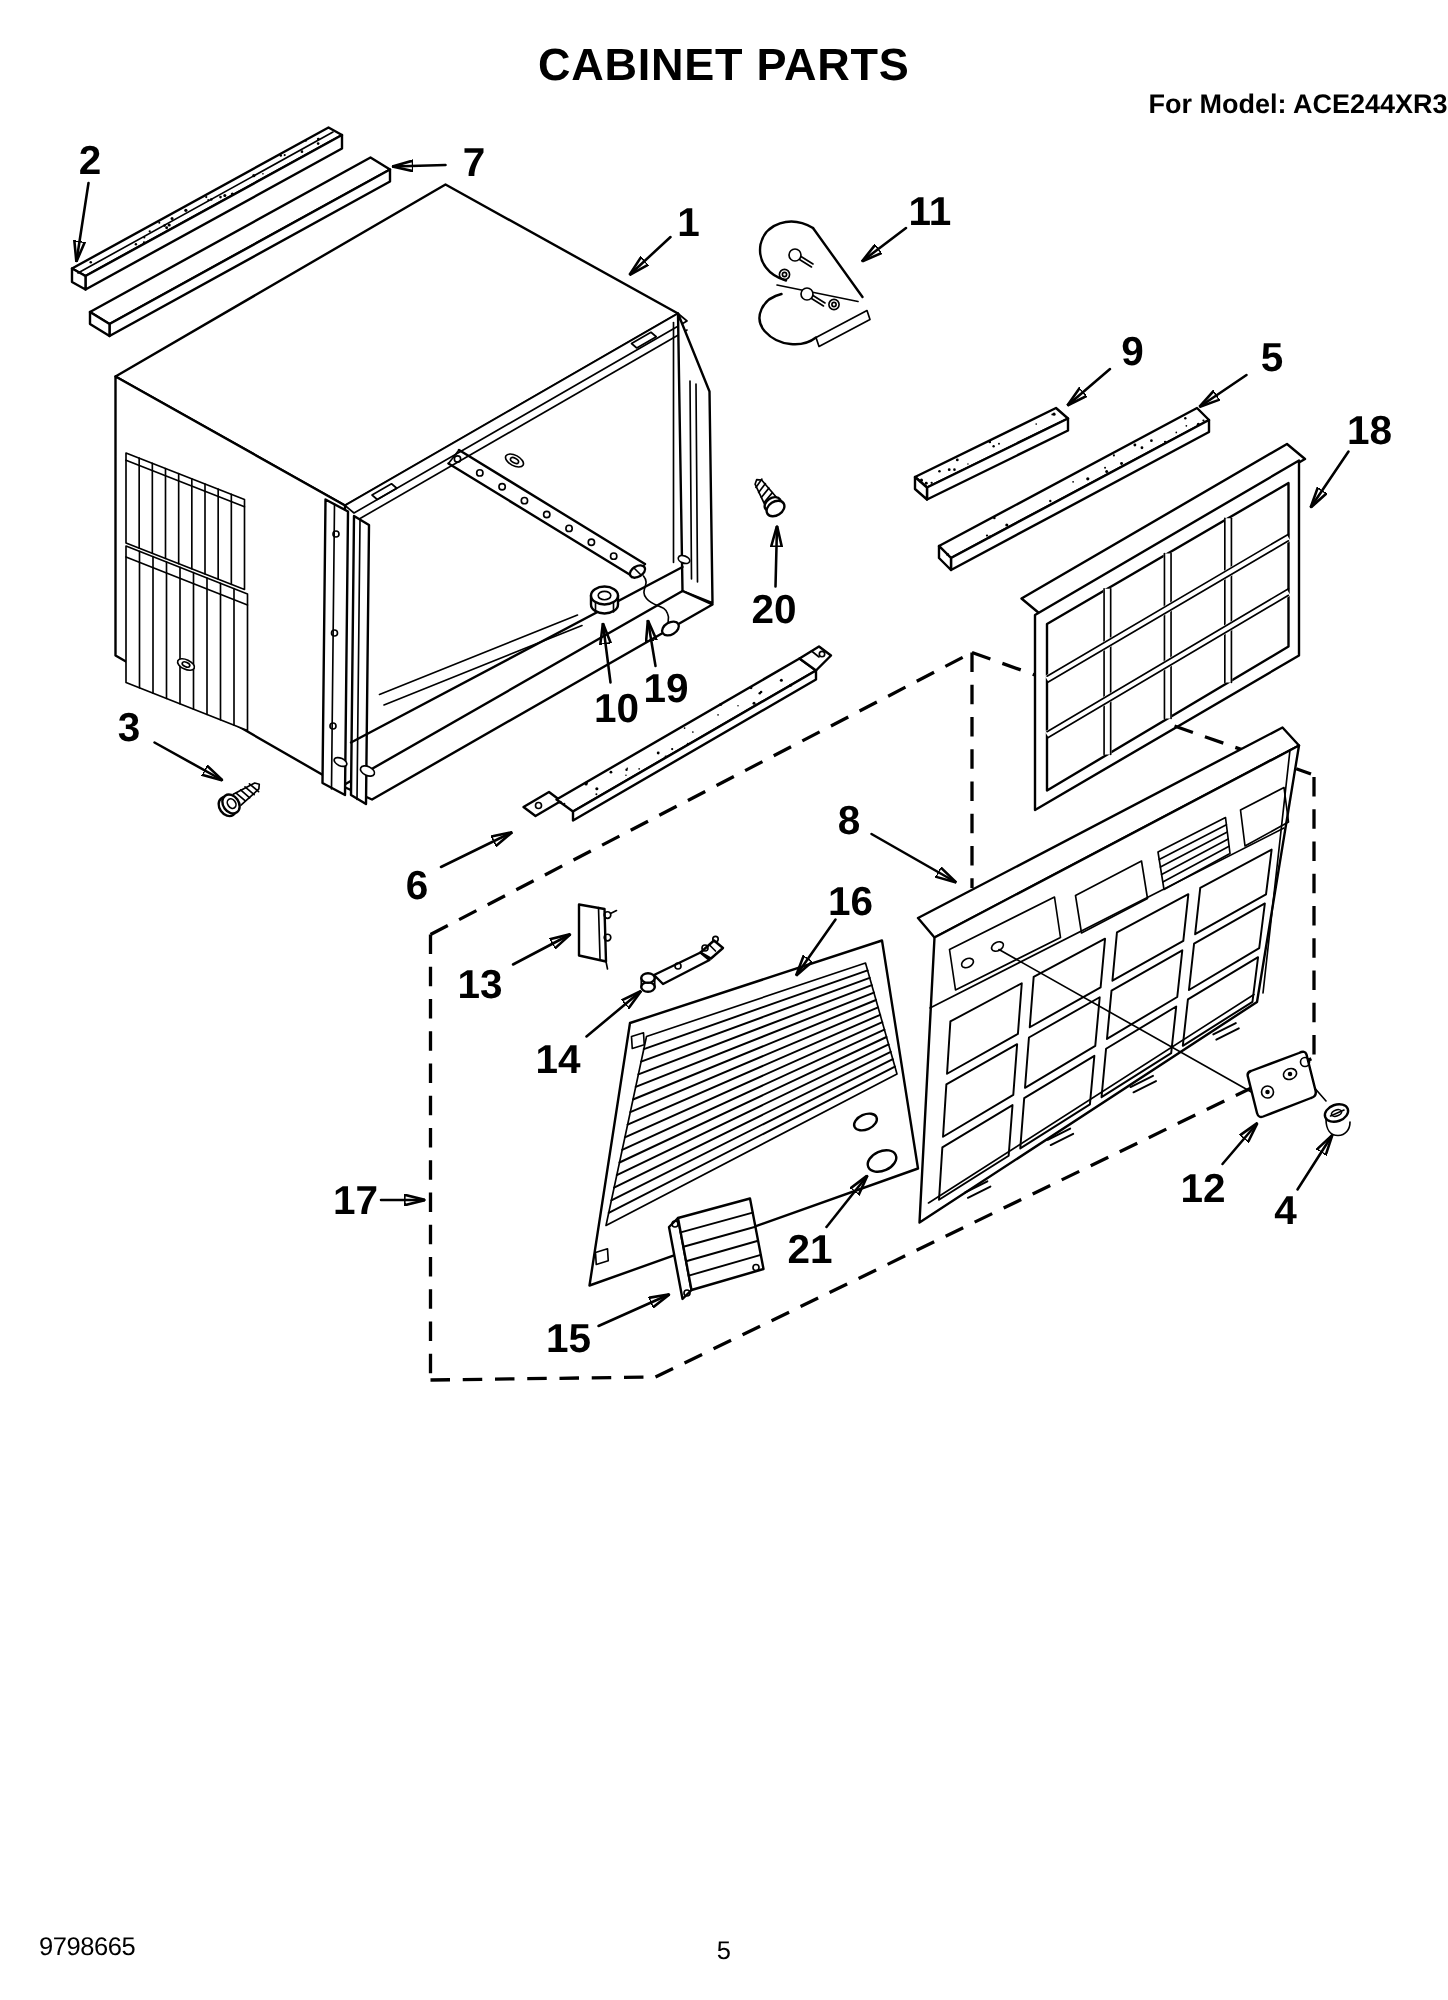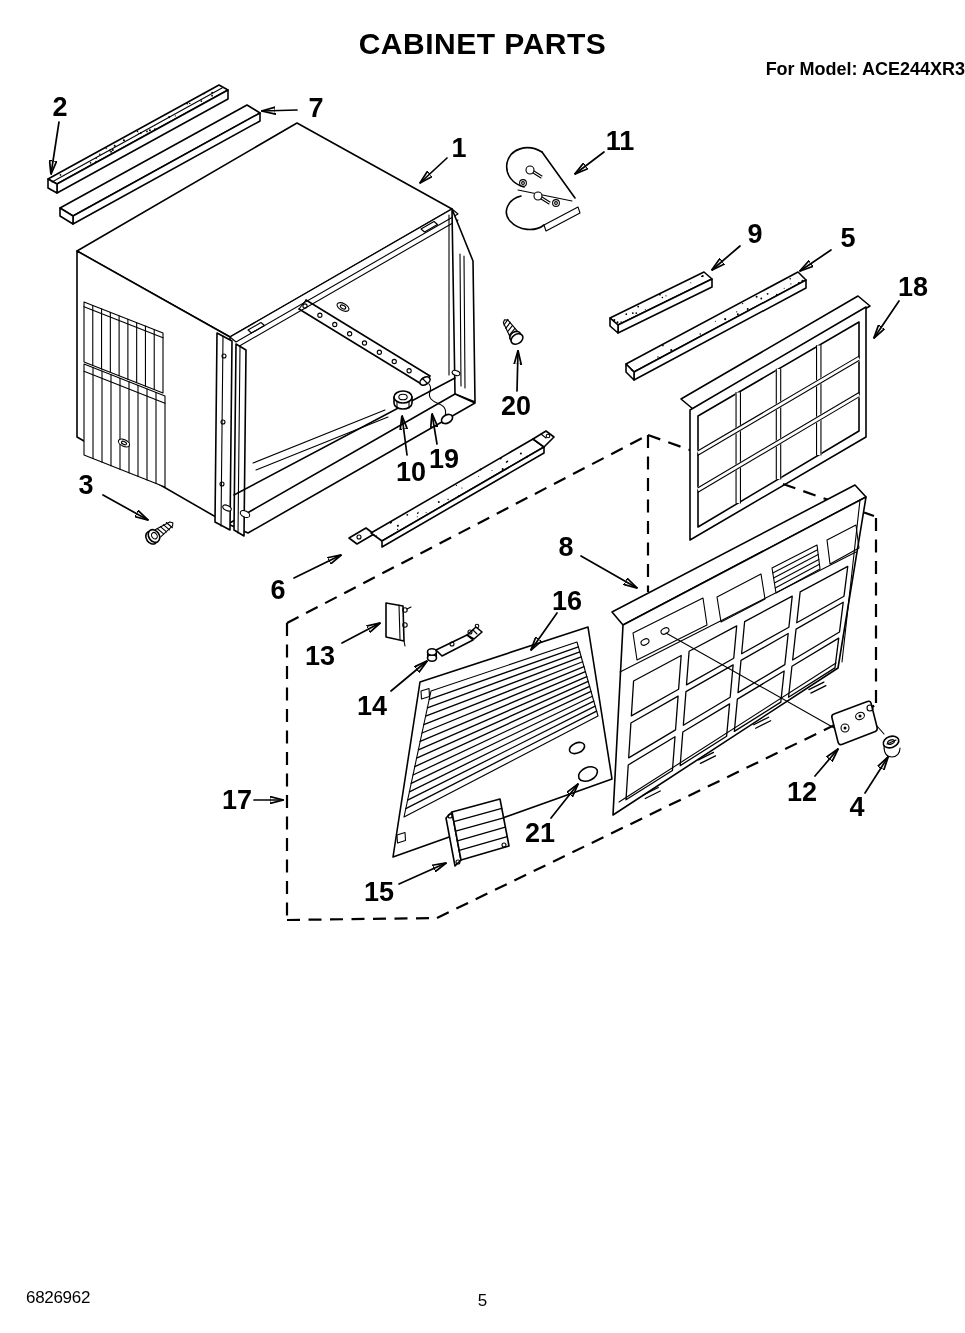--- a/index.html
+++ b/index.html
@@ -493,15 +493,15 @@
           <line x1="517" y1="391" x2="518" y2="351" class="arrow" marker-end="url(#ah)"></line>
           <text x="516" y="406" class="lbl" text-anchor="middle" dominant-baseline="central">20</text>
         </g>
         <g>
           <line x1="551" y1="818" x2="578" y2="784" class="arrow" marker-end="url(#ah)"></line>
           <text x="540" y="833" class="lbl" text-anchor="middle" dominant-baseline="central">21</text>
         </g>
       </g>
   </svg>
 
-  <div class="docnum">6826962</div>
+  <div class="docnum">9798665</div>
   <div class="pagenum">5</div>
 </div>
 
 </body></html>

